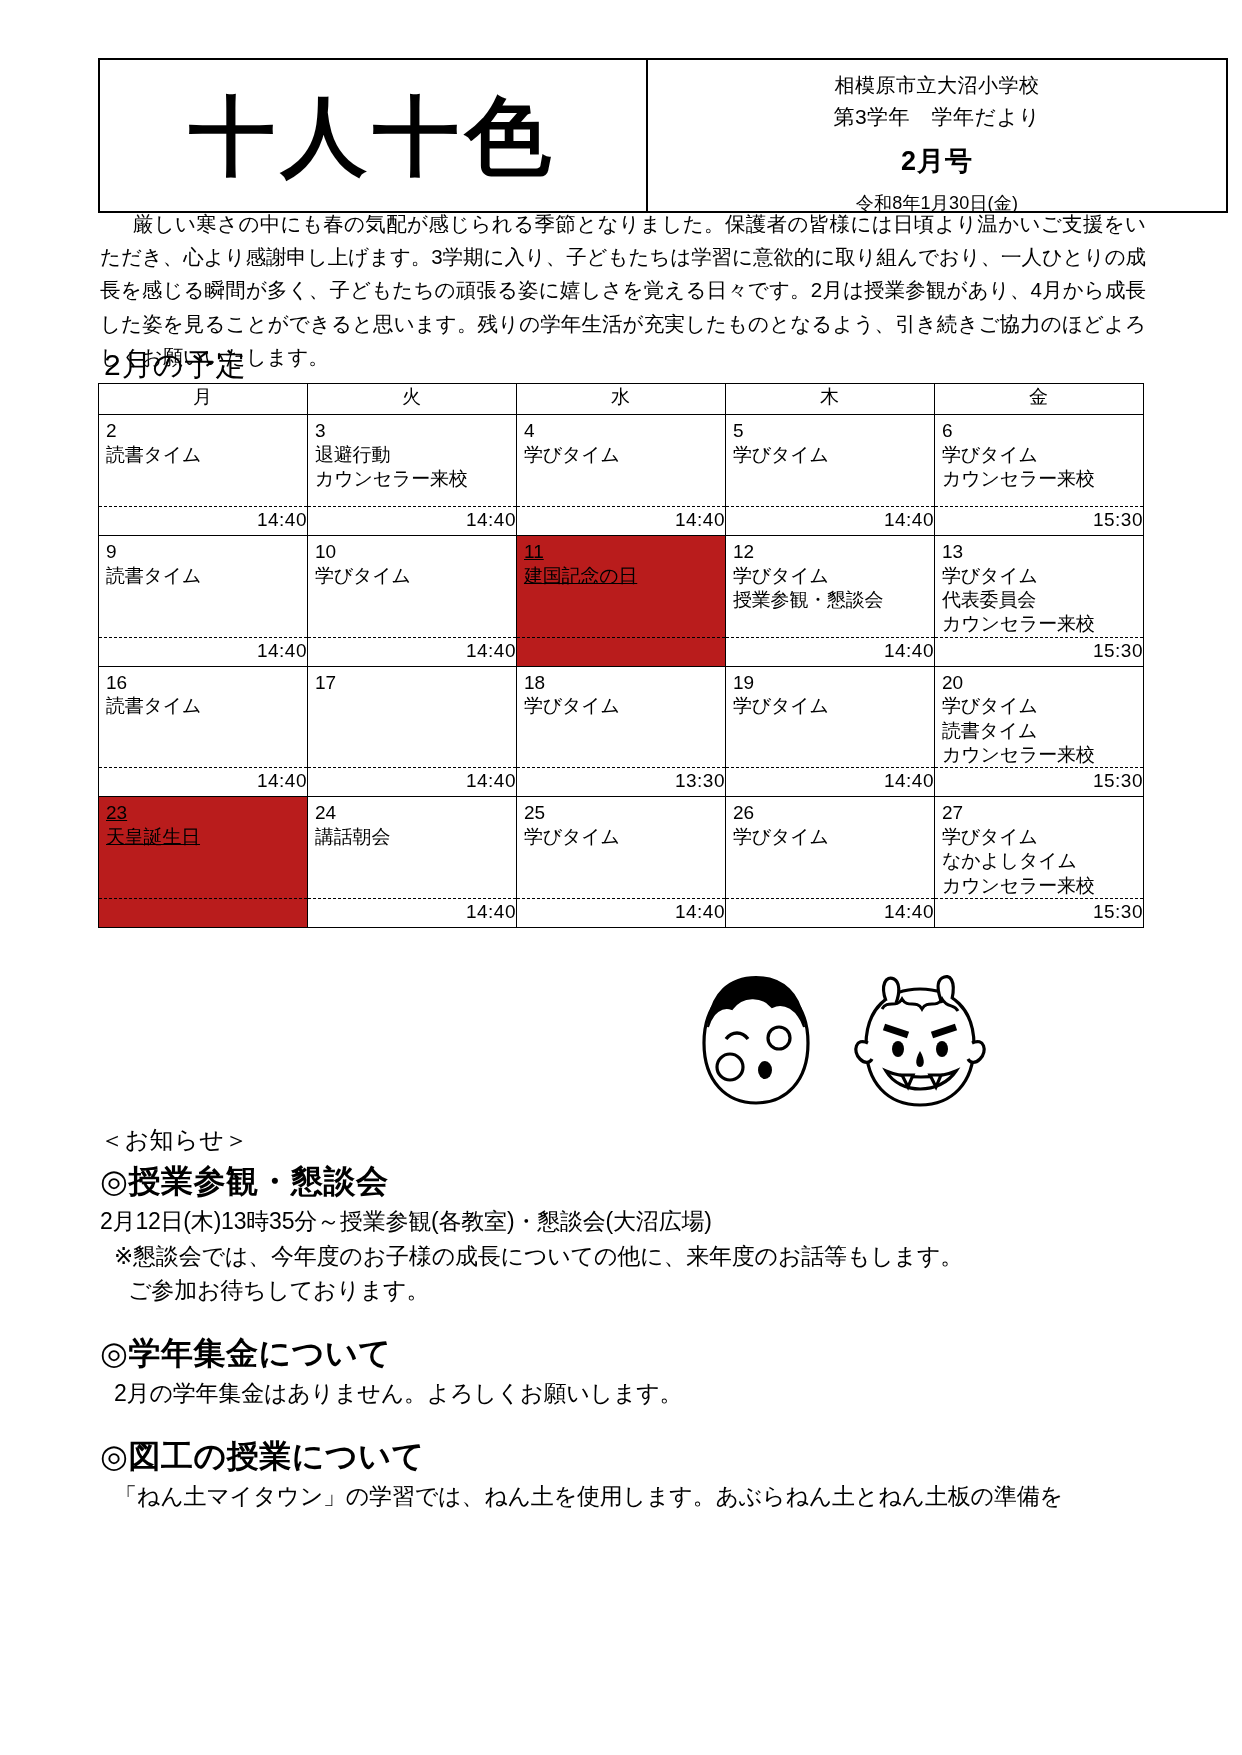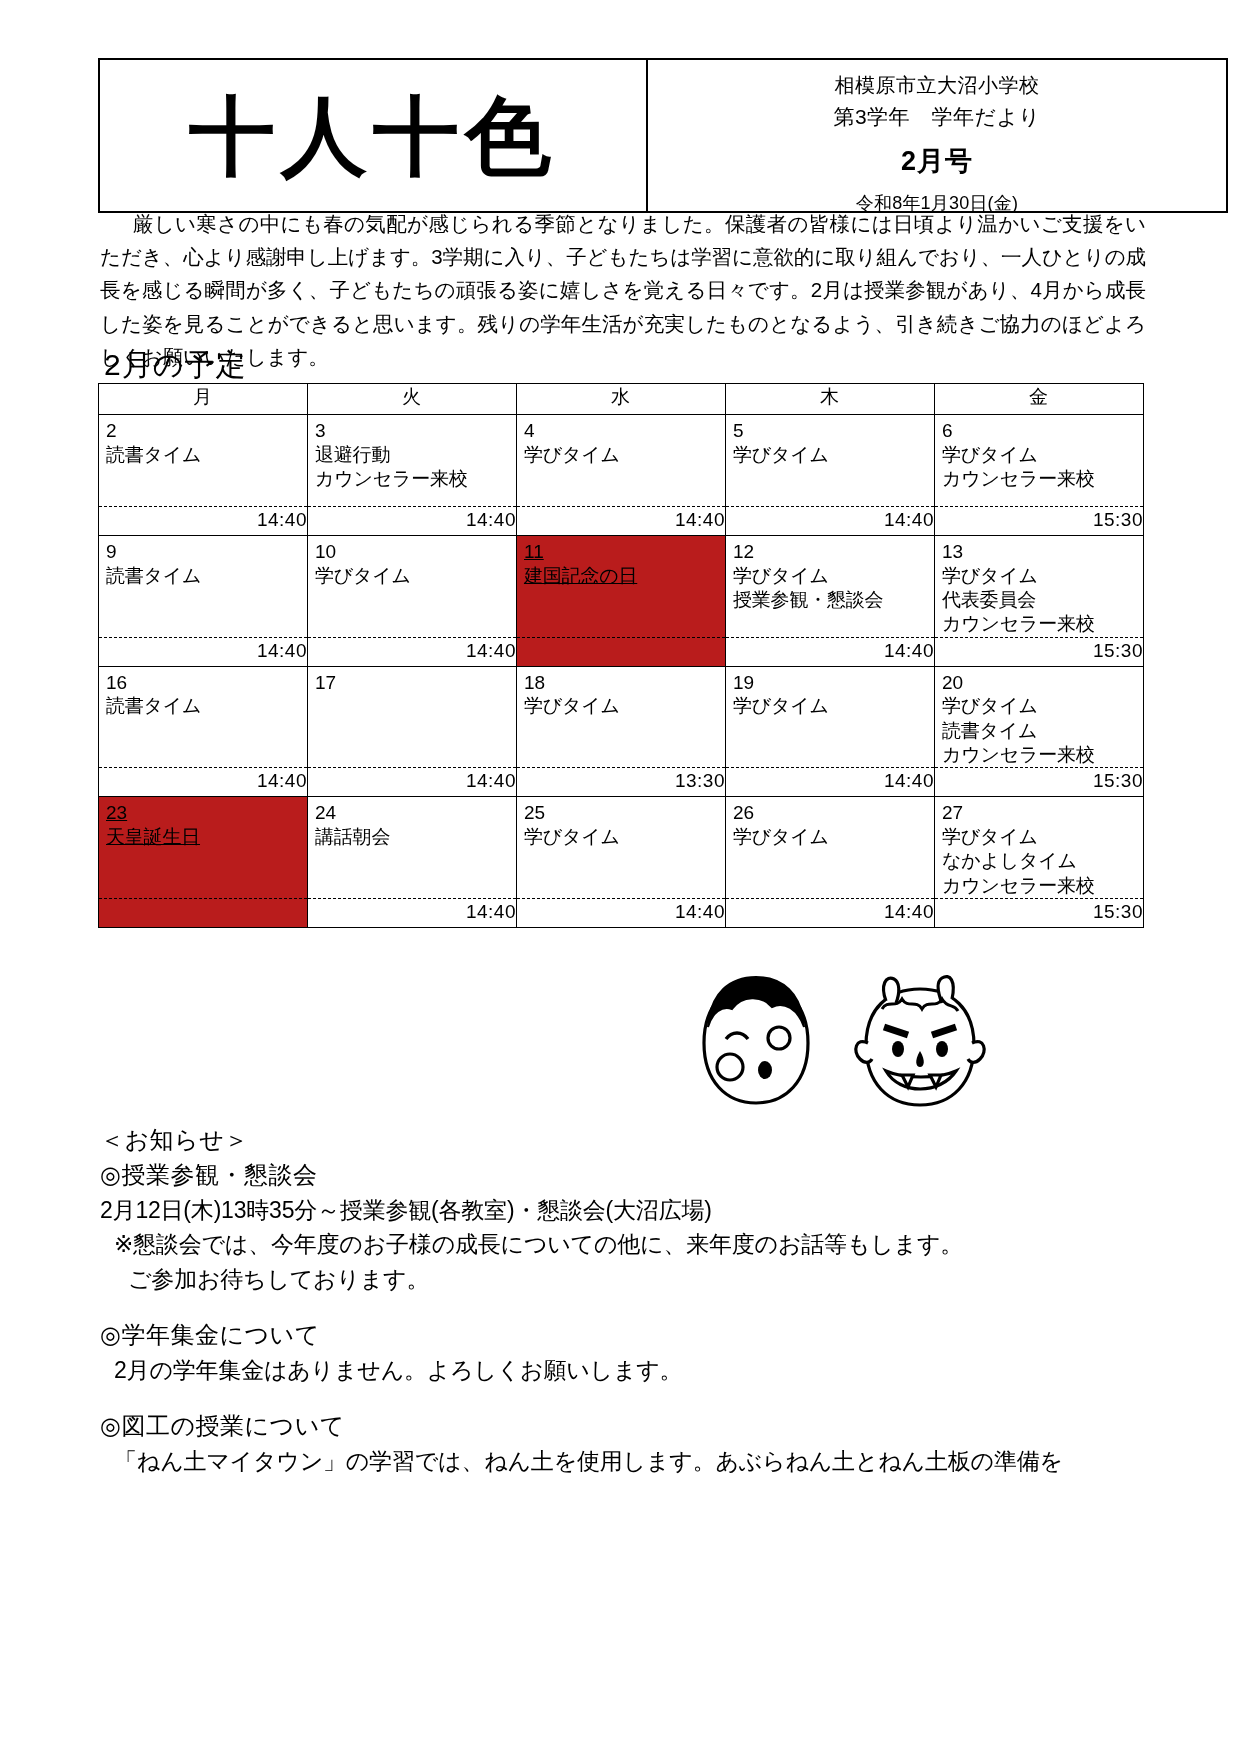--- a/index.html
+++ b/index.html
@@ -172,22 +172,22 @@
     left: 100px;
     top: 1123px;
     width: 1046px;
   }
   .notice-head {
     font-size: 24px;
     line-height: 1.45;
     letter-spacing: 0.5px;
   }
   .notice-sub {
-    font-size: 24px;
-    font-weight: normal;
+    font-size: 32px;
+    font-weight: bold;
     line-height: 1.45;
     letter-spacing: 0.5px;
   }
   .notice-line {
     font-size: 23px;
     line-height: 1.5;
     letter-spacing: -0.2px;
   }
   .notice-line.ind1 { padding-left: 14px; }
   .notice-line.ind2 { padding-left: 28px; }

